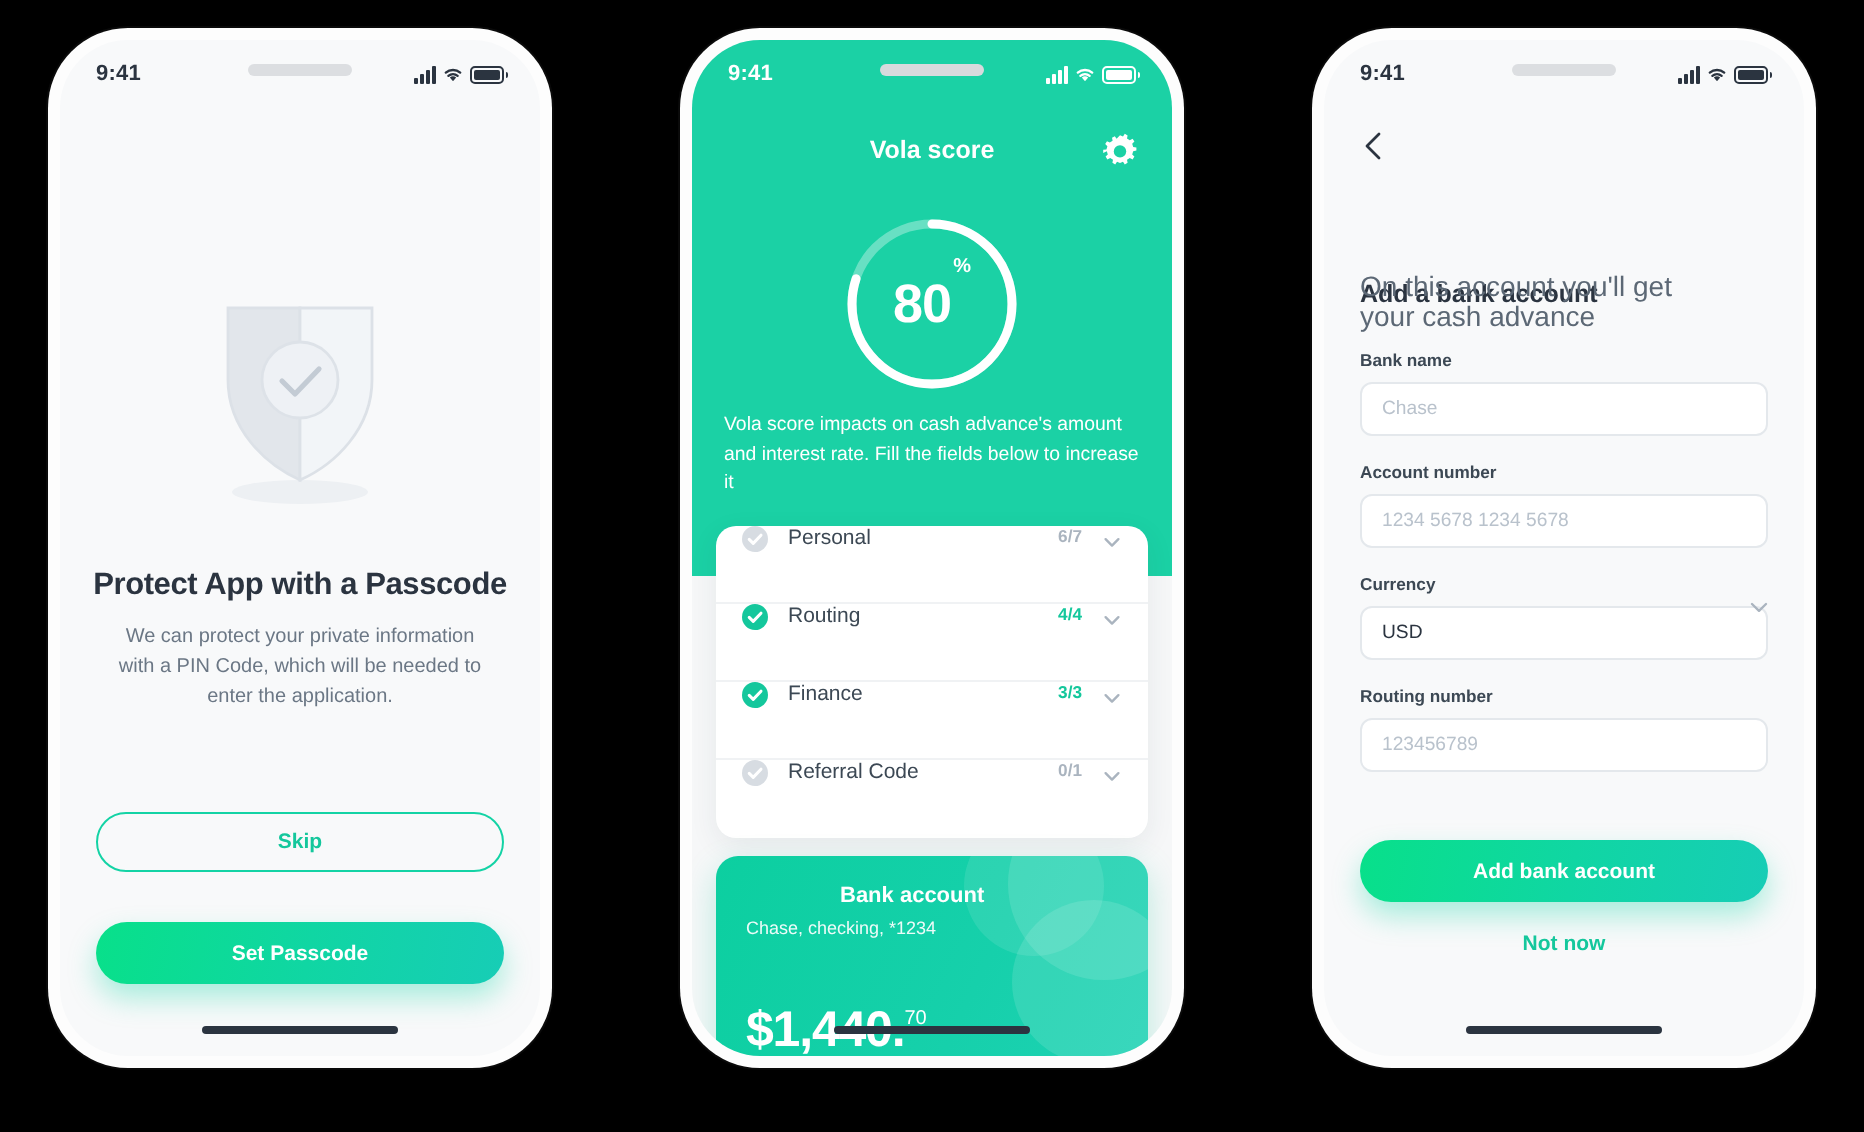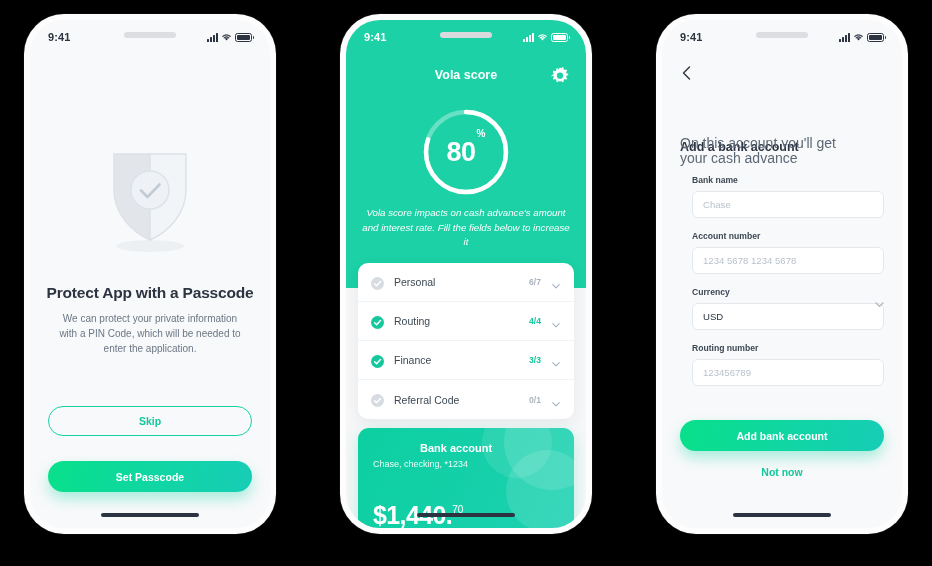--- a/index.html
+++ b/index.html
@@ -236,40 +236,38 @@
     font-size: 10px;
     font-weight: bold;
     color: #ffffff;
     align-self: flex-start;
     margin-top: 22px;
     margin-left: 1px;
   }
   .p2-desc {
     position: absolute;
     top: 186px; left: 16px; right: 16px;
-    text-align: center;
+    text-align: left;
     font-size: 9.7px;
     line-height: 14.5px;
     color: #ffffff;
     z-index: 5;
-    font-style: italic;
   }
   .p2-list {
     position: absolute;
     top: 243px; left: 12px; right: 12px;
     background: #ffffff;
     border-radius: 10px;
     box-shadow: 0 4px 14px rgba(40,60,80,0.08);
     z-index: 8;
     overflow: hidden;
   }
   .list-row {
     height: 39px;
     display: flex;
-    align-items: center;
     padding: 0 13px;
     border-bottom: 1px solid #f0f2f4;
     cursor: pointer;
   }
   .list-row:last-child { border-bottom: none; }
   .row-check { width: 13px; height: 13px; flex: none; }
   .row-label {
     margin-left: 10px;
     flex: 1;
     font-size: 10.5px;
@@ -348,21 +346,21 @@
     color: #2b3440;
     margin-top: 32px;
   }
   .p3-sub {
     position: absolute;
     top: 116px; left: 18px; right: 38px;
     font-size: 14px;
     line-height: 14.5px;
     color: #5c6875;
   }
-  .field-group { position: absolute; left: 30px; right: 18px; }
+  .field-group { position: absolute; left: 18px; right: 18px; }
   .fg-1 { top: 155px; }
   .fg-2 { top: 211px; }
   .fg-3 { top: 267px; }
   .fg-4 { top: 323px; }
   .field-label {
     font-size: 8.6px;
     font-weight: bold;
     color: #3c4854;
     margin-bottom: 6px;
   }

